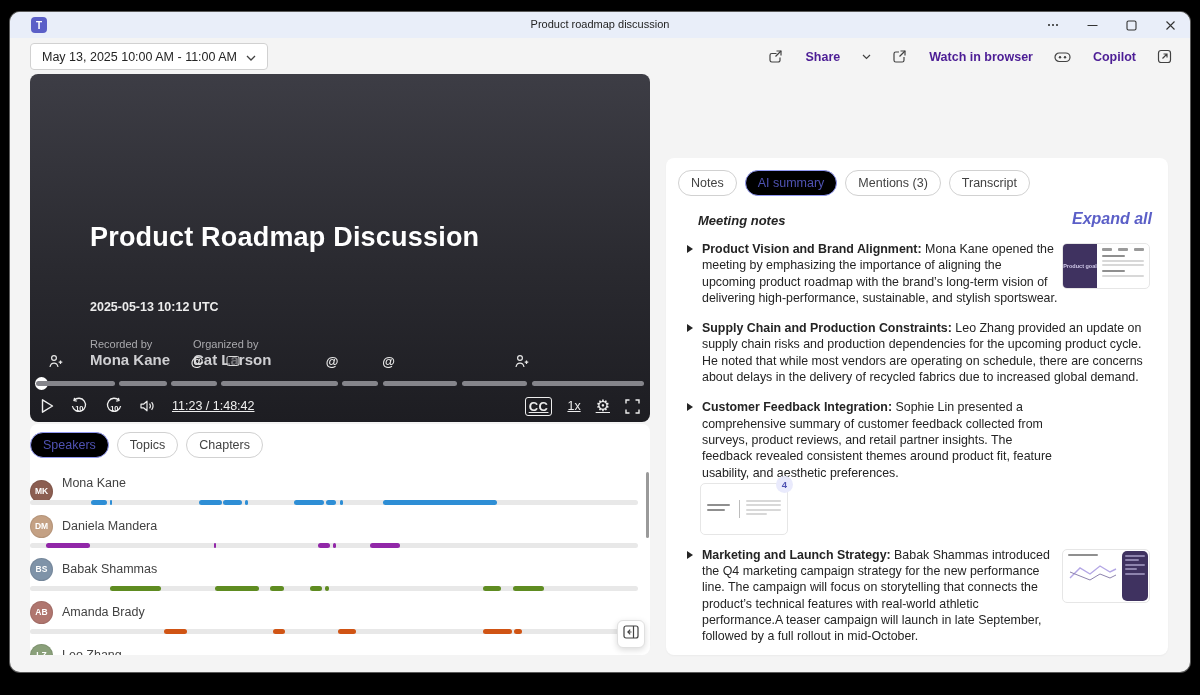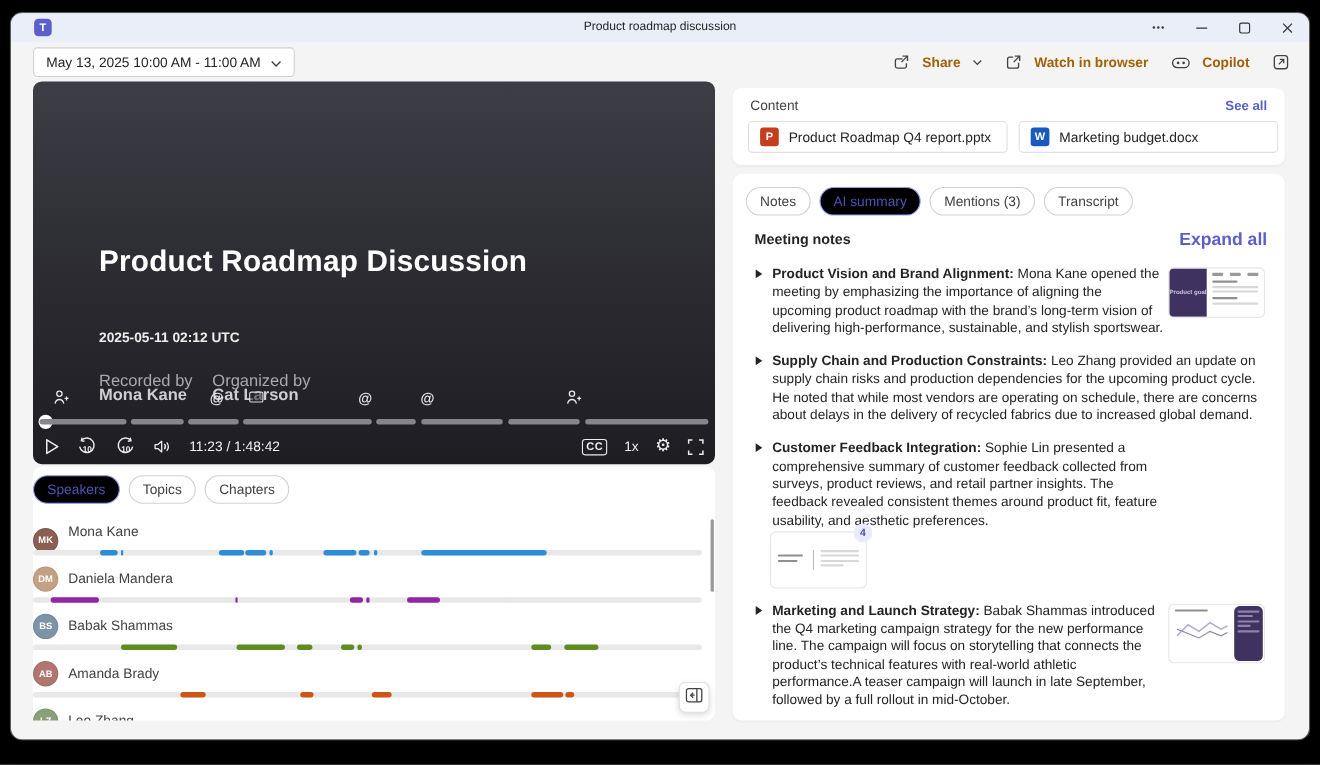--- a/index.html
+++ b/index.html
@@ -19,46 +19,46 @@
   .tb-controls { position:absolute; right:14px; top:0; height:26px; display:flex;
     align-items:center; gap:28px; }
   .tb-controls svg { display:block; }
 
   
   .date-btn { position:absolute; left:20px; top:31px; height:27px; padding:0 11px;
     background:#fff; border:1px solid #d1d1d1; border-radius:4px; display:flex;
     align-items:center; gap:9px; font-size:12.5px; color:#242424; }
   .toolbar-right { position:absolute; right:18px; top:31px; height:27px; display:flex;
     align-items:center; gap:21px; }
-  .tbtn { display:flex; align-items:center; gap:11px; font-size:12.5px; color:#a16207; font-weight:600; }
+  .tbtn { display:flex; align-items:center; gap:22px; font-size:12.5px; color:#4c1d95; font-weight:600; }
   .tbtn svg { display:block; }
 
   
   .player { position:absolute; left:20px; top:62px; width:620px; height:348px;
     border-radius:8px; overflow:hidden;
     background:linear-gradient(180deg,#3d3d45 0%,#2a2a30 55%,#1d1d22 100%); }
   .v-title { position:absolute; left:60px; top:148px; color:#fff; font-size:27px;
     font-weight:600; letter-spacing:.2px; }
   .v-ts { position:absolute; left:60px; top:226px; color:#ececec; font-size:12.5px; font-weight:600; }
-  .meta-label { position:absolute; top:264px; color:#a9a9ad; font-size:15px; }
+  .meta-label { position:absolute; top:264px; color:#a9a9ad; font-size:11px; }
   .meta-name  { position:absolute; top:277px; color:#cfcfd2; font-size:15px; font-weight:600; }
   .markers { position:absolute; left:6px; right:6px; top:280px; height:20px; }
   .marker { position:absolute; top:0; transform:translateX(-50%); color:#e8e8e8;
     font-size:13px; font-weight:600; line-height:16px; }
   .clip-marker { display:inline-block; width:13px; height:10px; border:1.3px solid #dcdcdc;
     border-radius:2px; background:rgba(40,40,45,.55); }
   .progress { position:absolute; left:6px; right:6px; top:307px; height:5px; }
   .chseg { position:absolute; top:0; height:5px; background:#85858b; border-radius:2.5px; }
   .playhead { position:absolute; left:-1px; top:-4px; width:13px; height:13px;
     background:#fff; border-radius:50%; }
   .v-controls { position:absolute; left:10px; right:10px; top:318px; height:28px;
-    display:flex; align-items:center; gap:15px; color:#ededed; }
+    display:flex; align-items:center; gap:15px; color:#ededed;text-decoration:underline; }
   .v-controls .time { font-size:12.5px; color:#f0f0f0; margin-left:2px; }
   .v-controls .spacer { flex:1; }
-  .ccbox { border:1.3px solid #ededed; border-radius:3px; font-size:10px; font-weight:700;
+  .ccbox { border:1.3px solid #ededed; border-radius:3px; font-size:13px; font-weight:700;
     padding:1px 3px; letter-spacing:.5px; }
   .rate { font-size:12.5px; }
   .gear { font-size:16px; line-height:16px; }
   .vbtn { display:flex; align-items:center; }
 
   
   .left-card { position:absolute; left:20px; top:412px; width:620px; height:231px;
     background:#fff; border-radius:8px; }
   .left-tabs { position:absolute; left:0; top:8px; display:flex; gap:8px; }
   .pill { height:26px; padding:0 12px; border-radius:14px; border:1px solid #d1d1d1;
@@ -94,21 +94,21 @@
   .chip-label { font-size:12.5px; color:#242424; white-space:nowrap; overflow:hidden; }
 
   .summary-card { position:absolute; left:656px; top:146px; width:502px; height:497px;
     background:#fff; border-radius:8px; overflow:hidden; box-shadow:0 1px 2px rgba(0,0,0,.04); }
   .rtabs { display:flex; gap:8px; padding:12px 12px 0 12px; }
   .banner { display:flex; align-items:center; margin:15px 12px 0 12px; padding-bottom:12px;
     border-bottom:1px solid #ececec; }
   .banner .txt { font-size:12.5px; color:#616161; margin-left:8px; }
   .banner .spacer { flex:1; }
   .copy-all { display:flex; align-items:center; gap:7px; font-size:12.5px; font-weight:600; color:#242424; }
-  .notes-head { display:flex; align-items:flex-start; margin:14px 16px 9px 20px; }
+  .notes-head { display:flex; align-items:flex-end; margin:14px 16px 9px 32px;font-style:italic; }
   .notes-title { font-size:13px; font-weight:700; color:#242424; }
   .notes-head .spacer { flex:1; }
   .expand-all { font-size:16px; font-weight:600; color:#5b5fc7; }
   .bullets { position:relative; padding:4px 16px 0 20px; }
   .bullet { position:relative; padding-left:16px; margin-bottom:14px; }
   .caret { position:absolute; left:1px; top:4px; width:0; height:0;
     border-left:6px solid #242424; border-top:4px solid transparent; border-bottom:4px solid transparent; }
   .btext { width:356px; font-size:12.4px; line-height:16.3px; color:#242424; }
   .bullet.wide .btext { width:448px; }
   .btext strong { font-weight:700; }
@@ -215,21 +215,21 @@
           <svg width="15" height="15">
             <rect x="1.5" y="1.5" width="12" height="12" rx="2.5" fill="none" stroke="#424242" stroke-width="1.2"></rect>
             <path d="M5.5 9.5L10 5M6.5 5H10v3.5" fill="none" stroke="#424242" stroke-width="1.2"></path>
           </svg>
         </span>
     </span>
   </div>
 
   <div class="player">
     <div class="v-title">Product Roadmap Discussion</div>
-    <div class="v-ts">2025-05-11 02:12 UTC</div>
+    <div class="v-ts">2025-05-13 10:12 UTC</div>
 
     <span class="meta-label" style="left:60px">Recorded by</span>
     <span class="meta-name" style="left:60px">Mona Kane</span>
     <span class="meta-label" style="left:163px">Organized by</span>
     <span class="meta-name" style="left:163px">Cat Larson</span>
 
     <div class="markers">
         <span class="marker" style="left: 3.3%;"><svg width="15" height="15">
             <circle cx="5.5" cy="4" r="2.4" fill="none" stroke="#e8e8e8" stroke-width="1.2"></circle>
             <path d="M1.5 13c.5-2.5 2-3.8 4-3.8s3.5 1.3 4 3.8" fill="none" stroke="#e8e8e8" stroke-width="1.2"></path>
@@ -375,34 +375,20 @@
     <span class="sp-scrollbar"></span>
     <span class="float-btn">
       <span><svg width="16" height="14" fill="none" stroke="#424242" stroke-width="1.2">
             <rect x="1" y="1" width="14" height="12" rx="2"></rect>
             <path d="M10.5 1v12"></path>
             <path d="M7.2 4.7L4.9 7l2.3 2.3M4.9 7h3.6"></path>
           </svg></span>
     </span>
   </div>
 
-  <div class="content-card">
-    <span class="cc-head">Content</span>
-    <span class="see-all">See all</span>
-    <div class="chips">
-      <div class="chip">
-        <span class="ficon" style="background:#c43e1c">P</span>
-        <span class="chip-label">Product Roadmap Q4 report.pptx</span>
-      </div>
-      <div class="chip">
-        <span class="ficon" style="background:#185abd">W</span>
-        <span class="chip-label">Marketing budget.docx</span>
-      </div>
-    </div>
-  </div>
 
   <div class="summary-card">
     <div class="rtabs">
       <span class="pill">Notes</span>
       <span class="pill sel">AI summary</span>
       <span class="pill">Mentions (3)</span>
       <span class="pill">Transcript</span>
     </div>
     <div class="notes-head">
       <span class="notes-title">Meeting notes</span>

